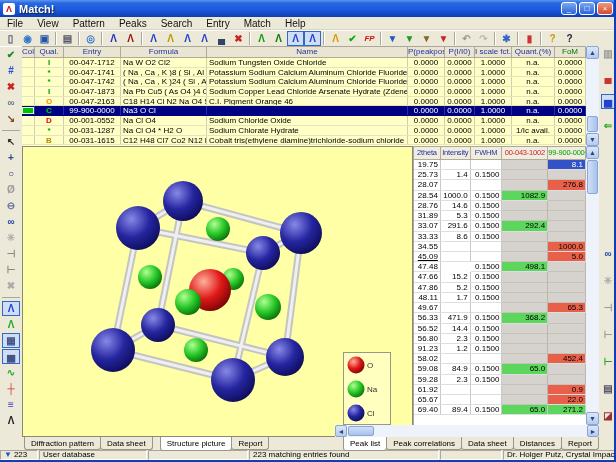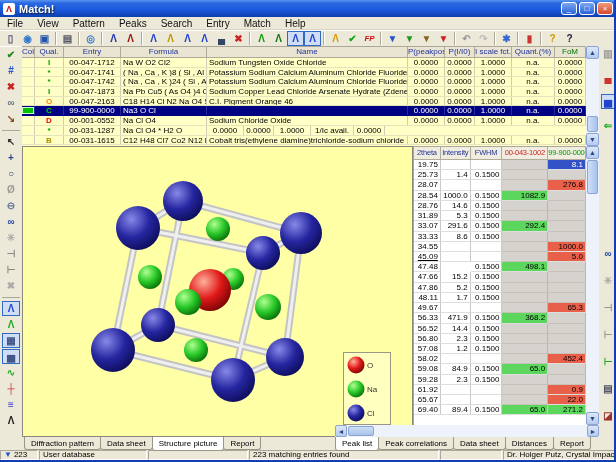--- a/index.html
+++ b/index.html
@@ -74,21 +74,21 @@
   .pt-c{box-sizing:border-box;border-right:1px solid #c9c9c9;border-bottom:1px solid #dedede;
         font-size:8px;line-height:9.5px;text-align:right;padding:0 2px;white-space:nowrap;overflow:hidden;background:#fff;}
   .pt-c.gr{background:#d6d3ce;border-bottom-color:#c6c2ba;border-right-color:#bab6ae;}
   .pt-c.hl-green{background:#5cd65c;color:#000;}
   .pt-c.hl-red{background:#e8604a;color:#000;}
   .pt-c.hl-blue{background:#3352c8;color:#fff;}
   
   .tabs{position:absolute;top:437px;height:15px;display:flex;font-size:8px;z-index:4;}
   .tab{padding:1px 6px 0 6px;background:#ece9d8;border:1px solid #9a9786;border-top:none;
        border-radius:0 0 3px 3px;margin-right:-1px;line-height:11px;color:#000;height:13px;box-sizing:border-box;}
-  .tab.active{background:#fff;height:14px;z-index:2;position:relative;}
+  .tab.active{background:#fff;height:14px;z-index:2;position:relative;margin-left:8px;}
   
   .statusbar{position:absolute;left:0;top:450px;width:616px;height:10px;display:flex;background:#ece9d8;}
   .status-cell{box-sizing:border-box;border:1px solid;border-color:#aca899 #fff #fff #aca899;
                font-size:8px;line-height:8px;padding:0 3px;margin-right:1px;white-space:nowrap;overflow:hidden;
                display:flex;align-items:center;}
   .window-edge-bottom{position:absolute;left:0;top:460px;width:616px;height:2px;background:#0f3fb0;}
   .window-edge-right{position:absolute;left:614px;top:0;width:2px;height:462px;background:#0f3fb0;}
 </style>
 </head>
 <body>
@@ -297,20 +297,21 @@
         <div class="ct-c center" style="width: 30px;">0.0000</div>
         <div class="ct-c center" style="width: 37px;">1.0000</div>
         <div class="ct-c center" style="width: 43px;">n.a.</div>
         <div class="ct-c center" style="width: 31px;">0.0000</div>
       </div>
       <div class="ct-row">
         <div class="ct-c center" style="width: 13px;"></div>
         <div class="ct-c qual" style="width: 29px; color: rgb(0, 160, 0);">*</div>
         <div class="ct-c center" style="width: 57px;">00-031-1287</div>
         <div class="ct-c" style="width: 86px;">Na Cl O4 * H2 O</div>
+        <div class="ct-c" style="width: 201px;">Sodium Chlorate Hydrate</div>
         <div class="ct-c center" style="width: 37px;">0.0000</div>
         <div class="ct-c center" style="width: 30px;">0.0000</div>
         <div class="ct-c center" style="width: 37px;">1.0000</div>
         <div class="ct-c center" style="width: 43px;">1/Ic avail.</div>
         <div class="ct-c center" style="width: 31px;">0.0000</div>
       </div>
       <div class="ct-row">
         <div class="ct-c center" style="width: 13px;"></div>
         <div class="ct-c qual" style="width: 29px; color: rgb(176, 144, 0);">B</div>
         <div class="ct-c center" style="width: 57px;">00-031-1615</div>
@@ -528,21 +529,21 @@
         <div class="pt-c gr" style="width: 38px;"></div>
       </div>
       <div class="pt-row">
         <div class="pt-c" style="width: 27px;">56.80</div>
         <div class="pt-c" style="width: 30px;">2.3</div>
         <div class="pt-c" style="width: 32px;">0.1500</div>
         <div class="pt-c gr" style="width: 46px;"></div>
         <div class="pt-c gr" style="width: 38px;"></div>
       </div>
       <div class="pt-row">
-        <div class="pt-c" style="width: 27px;">57.08</div>
+        <div class="pt-c" style="width: 27px;">91.23</div>
         <div class="pt-c" style="width: 30px;">1.2</div>
         <div class="pt-c" style="width: 32px;">0.1500</div>
         <div class="pt-c gr" style="width: 46px;"></div>
         <div class="pt-c gr" style="width: 38px;"></div>
       </div>
       <div class="pt-row">
         <div class="pt-c" style="width: 27px;">58.02</div>
         <div class="pt-c" style="width: 30px;"></div>
         <div class="pt-c" style="width: 32px;"></div>
         <div class="pt-c gr" style="width: 46px;"></div>

